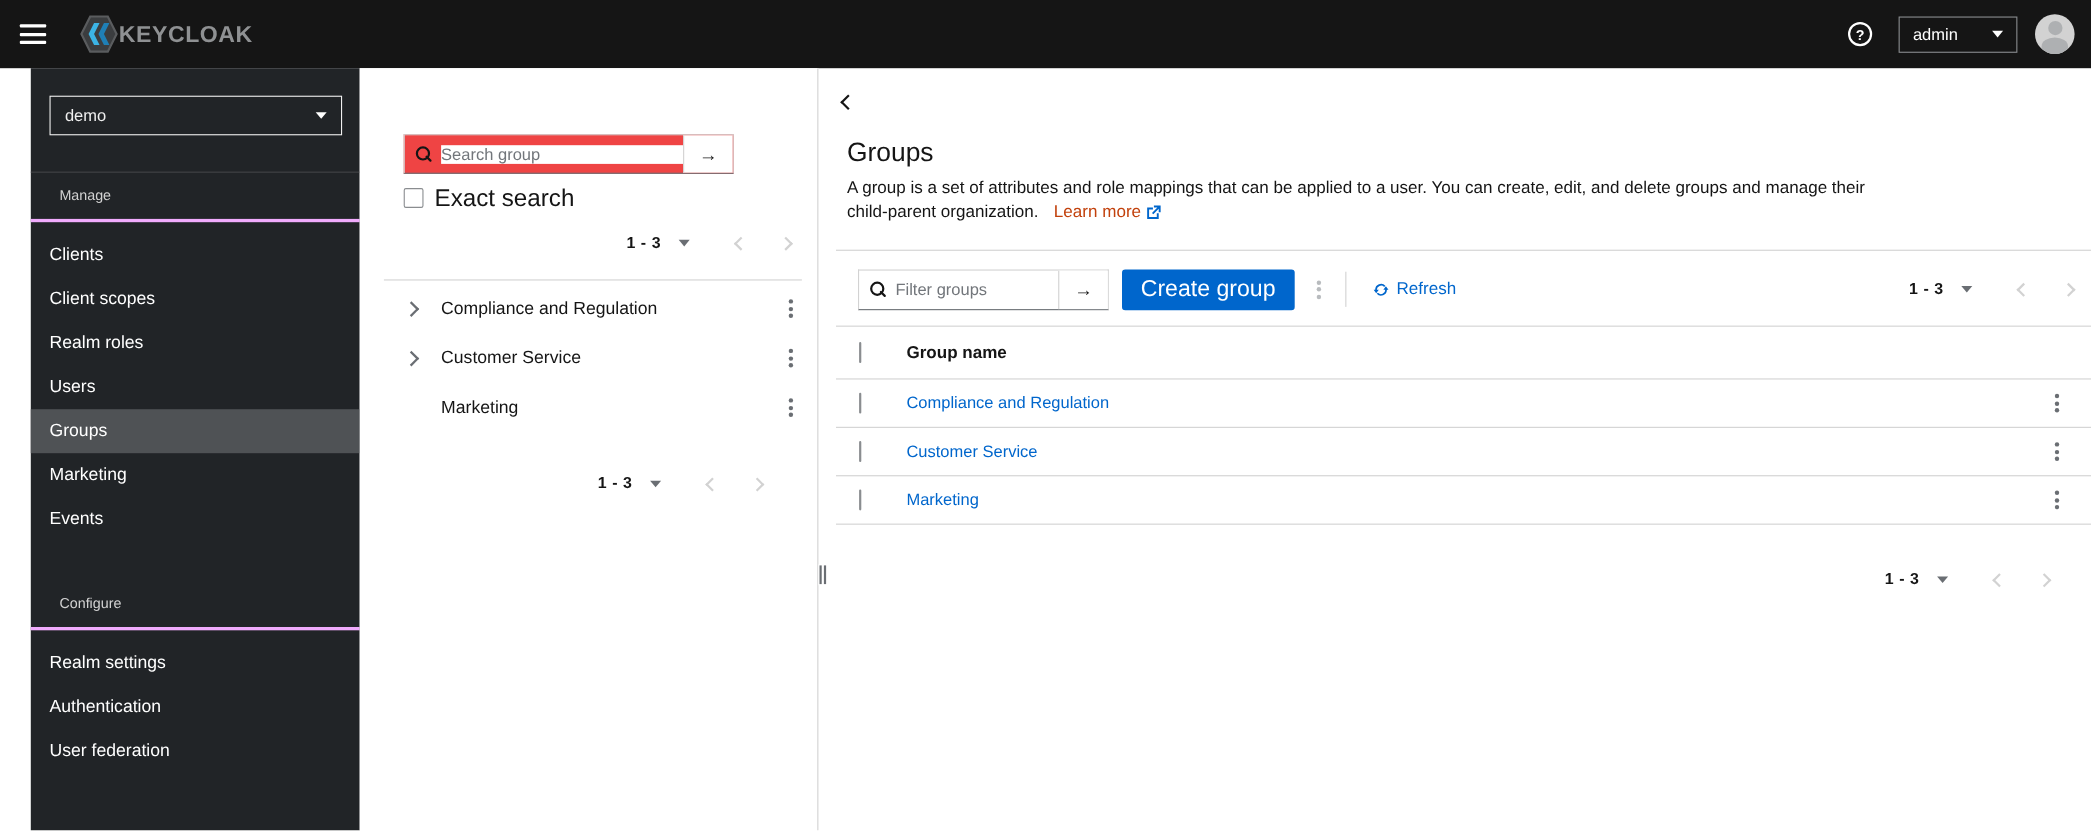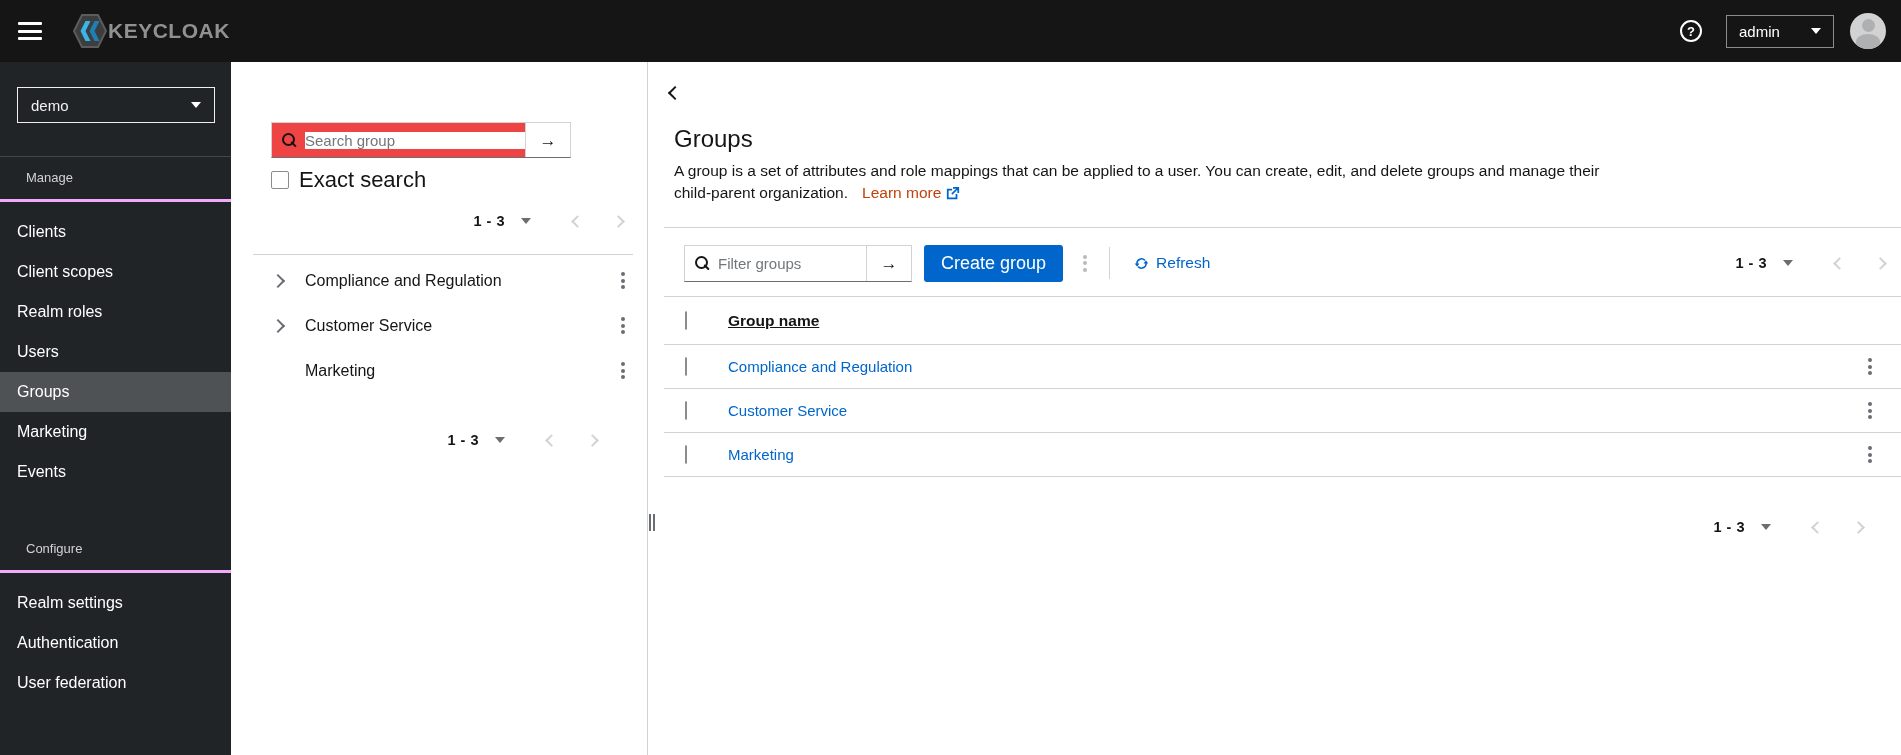--- a/index.html
+++ b/index.html
@@ -16,21 +16,21 @@
   .user-dd { margin-left:24px; height:33px; min-width:108px; border:1px solid #8a8d90; display:flex; align-items:center; justify-content:space-between; padding:0 12px; color:#fff; font-size:15px; cursor:pointer; background:transparent; }
   .caret-down { width:0; height:0; border-left:5px solid transparent; border-right:5px solid transparent; border-top:6px solid #fff; display:inline-block; }
   .avatar { width:36px; height:36px; border-radius:50%; background:#d2d2d2; margin-left:16px; position:relative; overflow:hidden; cursor:pointer; }
   .avatar .head { position:absolute; top:6px; left:11.5px; width:13px; height:13px; border-radius:50%; background:#aeb0b2; }
   .avatar .body { position:absolute; top:21px; left:6px; width:24px; height:16px; border-radius:50% 50% 0 0; background:#aeb0b2; }
 
   
   .page { display:flex; height:693px; }
 
   
-  .sidebar { width:231px; background:#212427; color:#fff; flex:none; }
+  .sidebar { width:299px; background:#212427; color:#fff; flex:none;margin-left:28px; }
   .realm-box { padding:25px 16px 33px 17px; border-bottom:1px solid #444548; }
   .realm-select { height:36px; border:1px solid #f0f0f0; display:flex; align-items:center; justify-content:space-between; padding:0 13px; font-size:15px; color:#f0f0f0; cursor:pointer; background:transparent; width:100%; }
   .nav-section-title { font-size:13px; color:#d2d2d2; padding:13px 16px 14px 26px; border-bottom:3px solid #f0abfc; }
   .nav-list { margin-top:10px; list-style:none; }
   .nav-item { height:40px; display:flex; align-items:center; padding-left:17px; font-size:16px; color:#fff; cursor:pointer; }
   .nav-item.selected { background:#4f5255; }
   .nav-gap { height:36px; }
 
   
   .tree-panel { width:417px; flex:none; border-right:1px solid #d2d2d2; padding:60px 14px 0 40px; position:relative; background:#fff; }
@@ -73,34 +73,34 @@
   .page-desc { margin:7px 0 0 10px; font-size:15.5px; line-height:22px; color:#151515; }
   .learn-more { color:#c2410c; text-decoration:none; margin-left:14px; cursor:pointer; display:inline-flex; align-items:center; gap:5px; }
   .ext-icon { width:14px; height:14px; fill:#0066cc; }
   .main-hr { height:1px; background:#d2d2d2; margin:23px -16px 0 0; }
 
   .toolbar { margin-top:16px; display:flex; align-items:center; padding-left:20px; height:38px; }
   .filter-group { width:228px; height:37px; display:flex; align-items:stretch; border:1px solid #d2d2d2; border-bottom:1px solid #6a6e73; }
   .filter-group .sg-main { flex:1; display:flex; align-items:center; padding-left:10px; min-width:0; }
   .filter-group input { border:none; outline:none; flex:1; font-size:15px; margin-left:8px; min-width:0; font-family:inherit; }
   .filter-group input::placeholder { color:#72767b; opacity:1; }
-  .btn-primary { margin-left:12px; height:37px; background:#0066cc; color:#fff; border:none; border-radius:3px; font-size:18px; padding:0 17px; cursor:pointer; font-family:inherit; }
+  .btn-primary { margin-left:12px; height:37px; background:#0066cc; color:#fff; border:none; border-radius:3px; font-size:21px; padding:0 17px; cursor:pointer; font-family:inherit; }
   .toolbar .kebab { margin-left:16px; }
   .tb-divider { width:1px; height:32px; background:#d2d2d2; margin-left:18px; }
   .refresh { margin-left:24px; display:flex; align-items:center; gap:7px; color:#0066cc; font-size:15.5px; background:none; border:none; cursor:pointer; font-family:inherit; }
   .sync-icon { width:15px; height:15px; fill:#0066cc; }
   .toolbar .pag { margin-left:auto; }
 
   .groups-table { margin:14px -16px 0 0; border-top:1px solid #d2d2d2; }
   .g-row { display:flex; align-items:center; border-bottom:1px solid #d2d2d2; }
   .g-row.head { height:48px; }
   .g-row.data { height:44px; }
   .cell-check { width:64px; padding-left:21px; flex:none; }
   .cell-name { flex:1; font-size:15.5px; }
-  .g-row.head .cell-name { font-weight:bold;text-decoration:underline; }
+  .g-row.head .cell-name { font-weight:bold; }
   .g-row.data .cell-name a { color:#0066cc; text-decoration:none; font-size:15px; cursor:pointer; }
   .cell-kebab { width:62px; flex:none; display:flex; justify-content:center; }
   .table-pag { margin-top:35px; margin-right:22px; }
 
   
   .mag { width:15px; height:15px; position:relative; flex:none; }
   .mag::before { content:''; position:absolute; top:0; left:0; width:9px; height:9px; border:2.2px solid #151515; border-radius:50%; }
   .mag::after { content:''; position:absolute; width:6.5px; height:2.4px; background:#151515; transform:rotate(45deg); top:10.5px; left:8px; border-radius:2px; }
 </style>
 </head>

